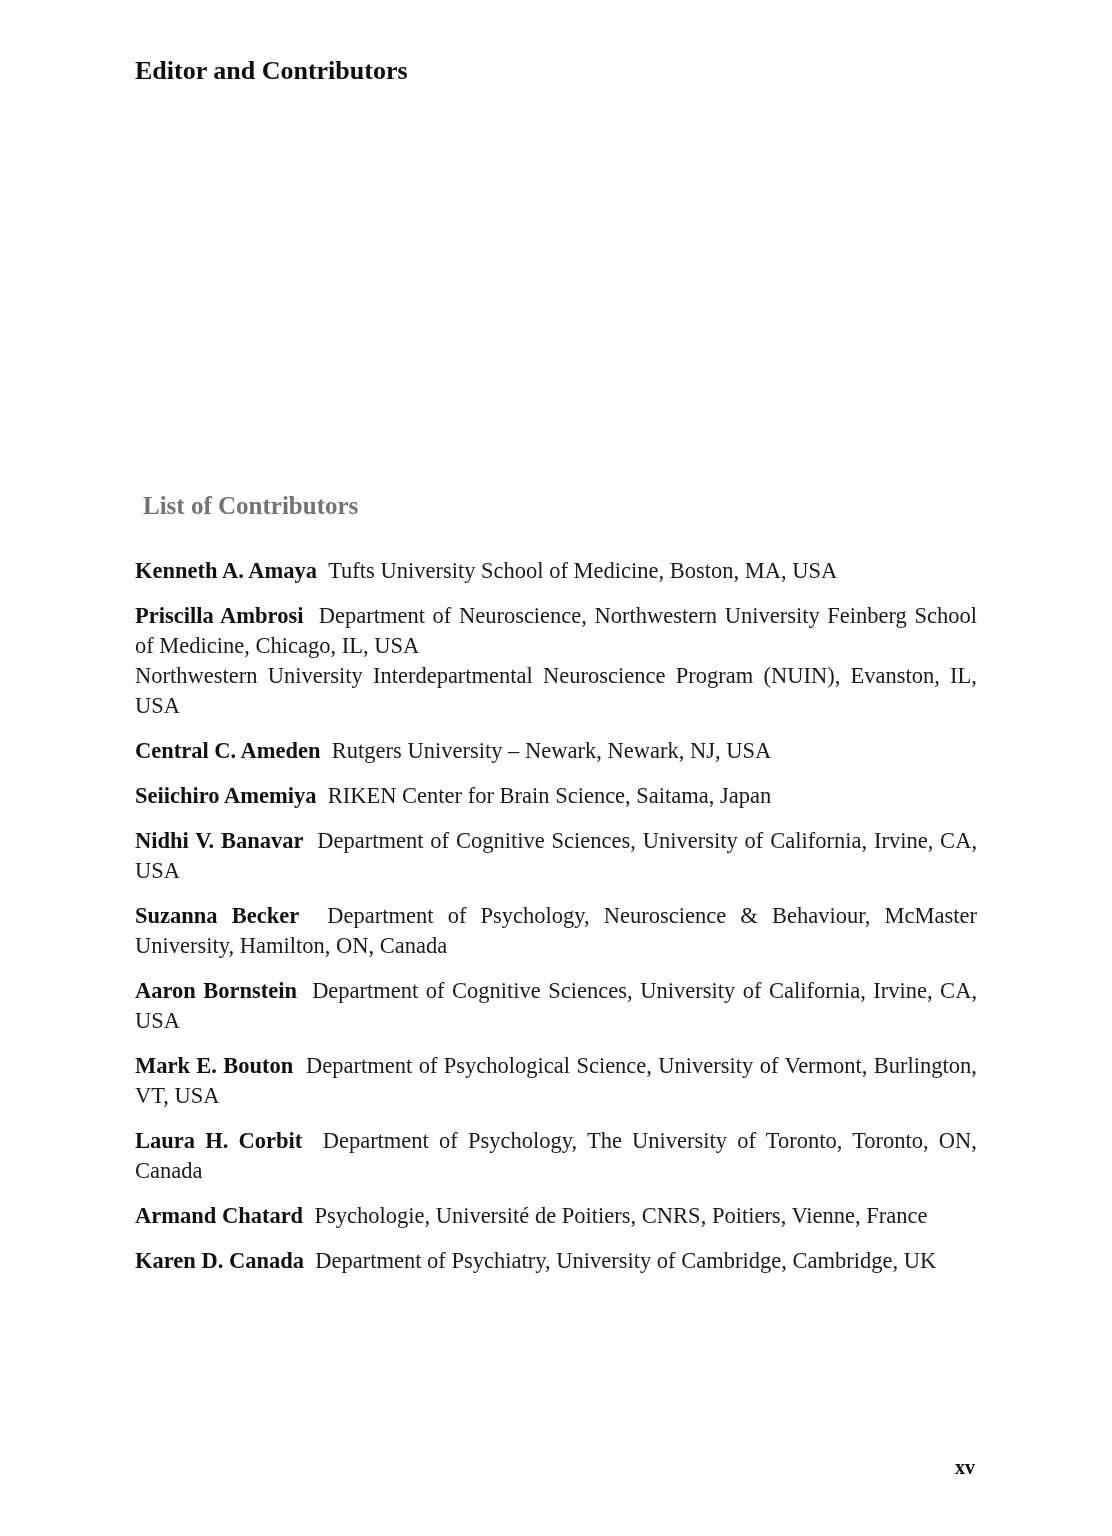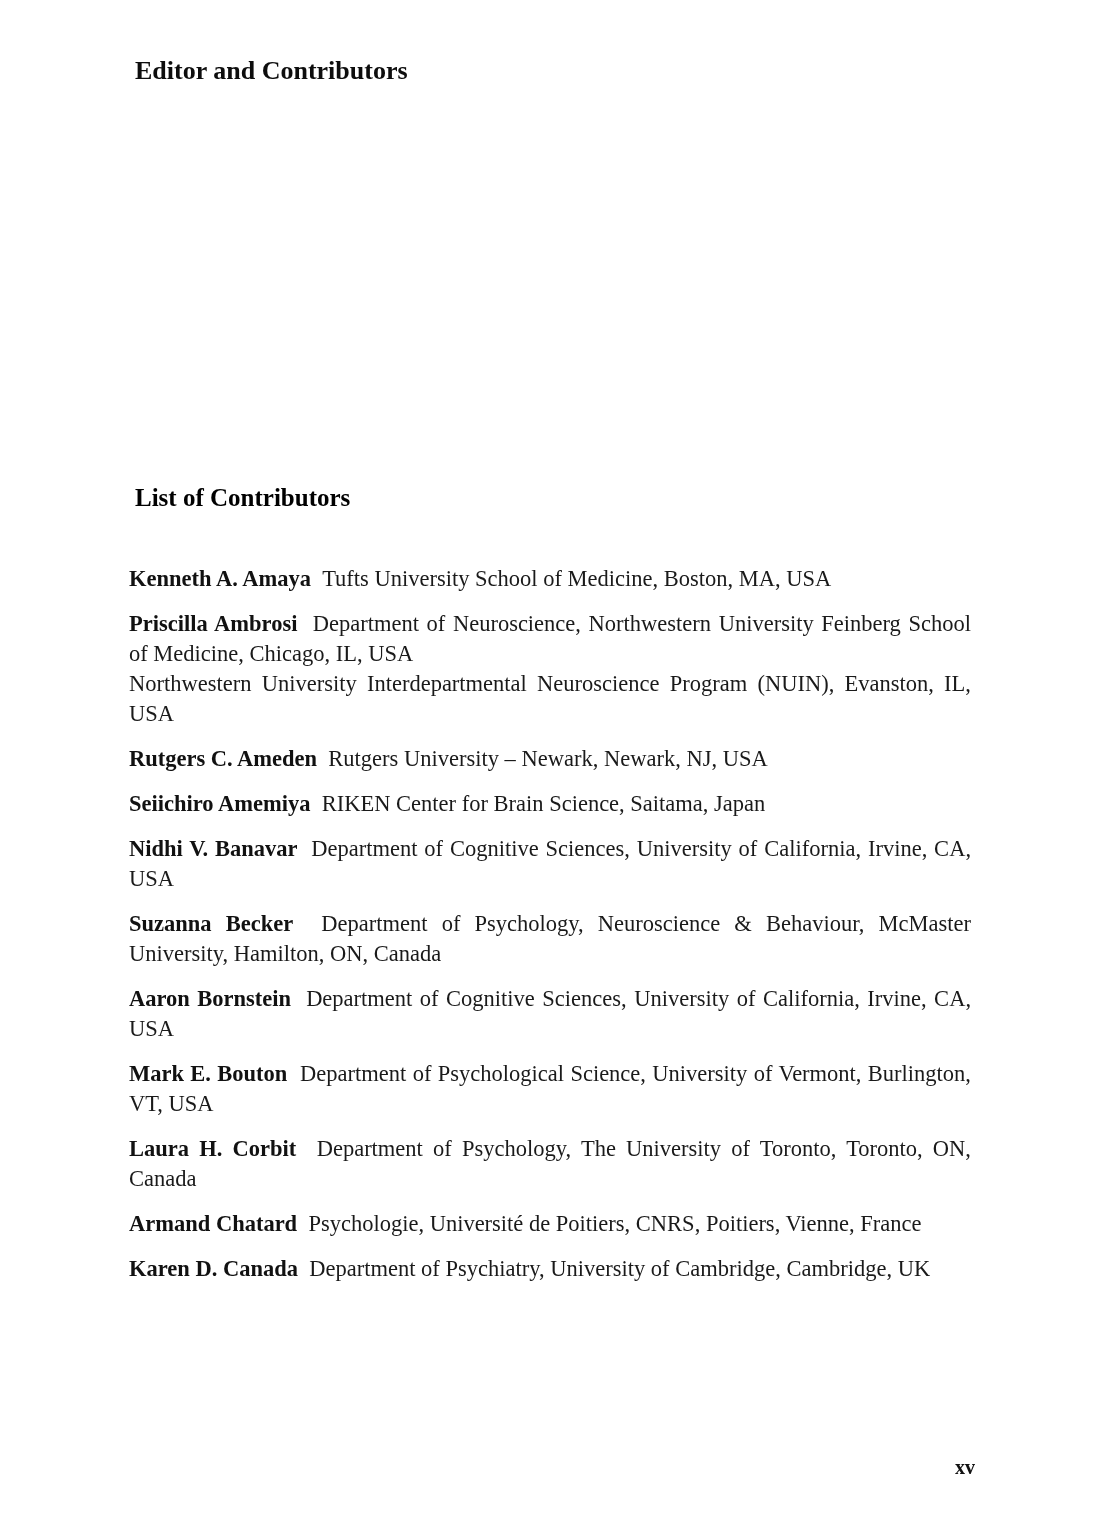--- a/index.html
+++ b/index.html
@@ -23,32 +23,31 @@
       font-size: 26px;
       font-weight: bold;
       letter-spacing: 0px;
       line-height: 50px;
       color: #0d0d0d;
     }
     .section-heading {
       position: absolute;
       left: 135px;
       top: 481px;
-      margin: 0;
+      margin: 8px;
       font-size: 25px;
       font-weight: bold;
       line-height: 34px;
-      color: #000000;
+      color: #737373;
     }
     .contributors {
       position: absolute;
-      left: 129px;
+      left: 135px;
       top: 556px;
       width: 842px;
-      margin-top: 8px;
     }
     .entry {
       font-size: 22.5px;
       line-height: 30px;
       text-align: justify;
       margin: 0 0 15px 0;
       color: #1a1a1a;
     }
     .entry .name {
       font-weight: bold;
@@ -81,21 +80,21 @@
 
 <div class="contributors">
   <p class="entry">
     <span class="name">Kenneth A. Amaya</span><span class="aff first">Tufts University School of Medicine, Boston, MA, USA</span>
   </p>
   <p class="entry">
     <span class="name">Priscilla Ambrosi</span><span class="aff first">Department of Neuroscience, Northwestern University Feinberg School of Medicine, Chicago, IL, USA</span>
     <span class="aff">Northwestern University Interdepartmental Neuroscience Program (NUIN), Evanston, IL, USA</span>
   </p>
   <p class="entry">
-    <span class="name">Rutgers C. Ameden</span><span class="aff first">Rutgers University – Newark, Newark, NJ, USA</span>
+    <span class="name">Central C. Ameden</span><span class="aff first">Rutgers University – Newark, Newark, NJ, USA</span>
   </p>
   <p class="entry">
     <span class="name">Seiichiro Amemiya</span><span class="aff first">RIKEN Center for Brain Science, Saitama, Japan</span>
   </p>
   <p class="entry">
     <span class="name">Nidhi V. Banavar</span><span class="aff first">Department of Cognitive Sciences, University of California, Irvine, CA, USA</span>
   </p>
   <p class="entry">
     <span class="name">Suzanna Becker</span><span class="aff first">Department of Psychology, Neuroscience &amp; Behaviour, McMaster University, Hamilton, ON, Canada</span>
   </p>

